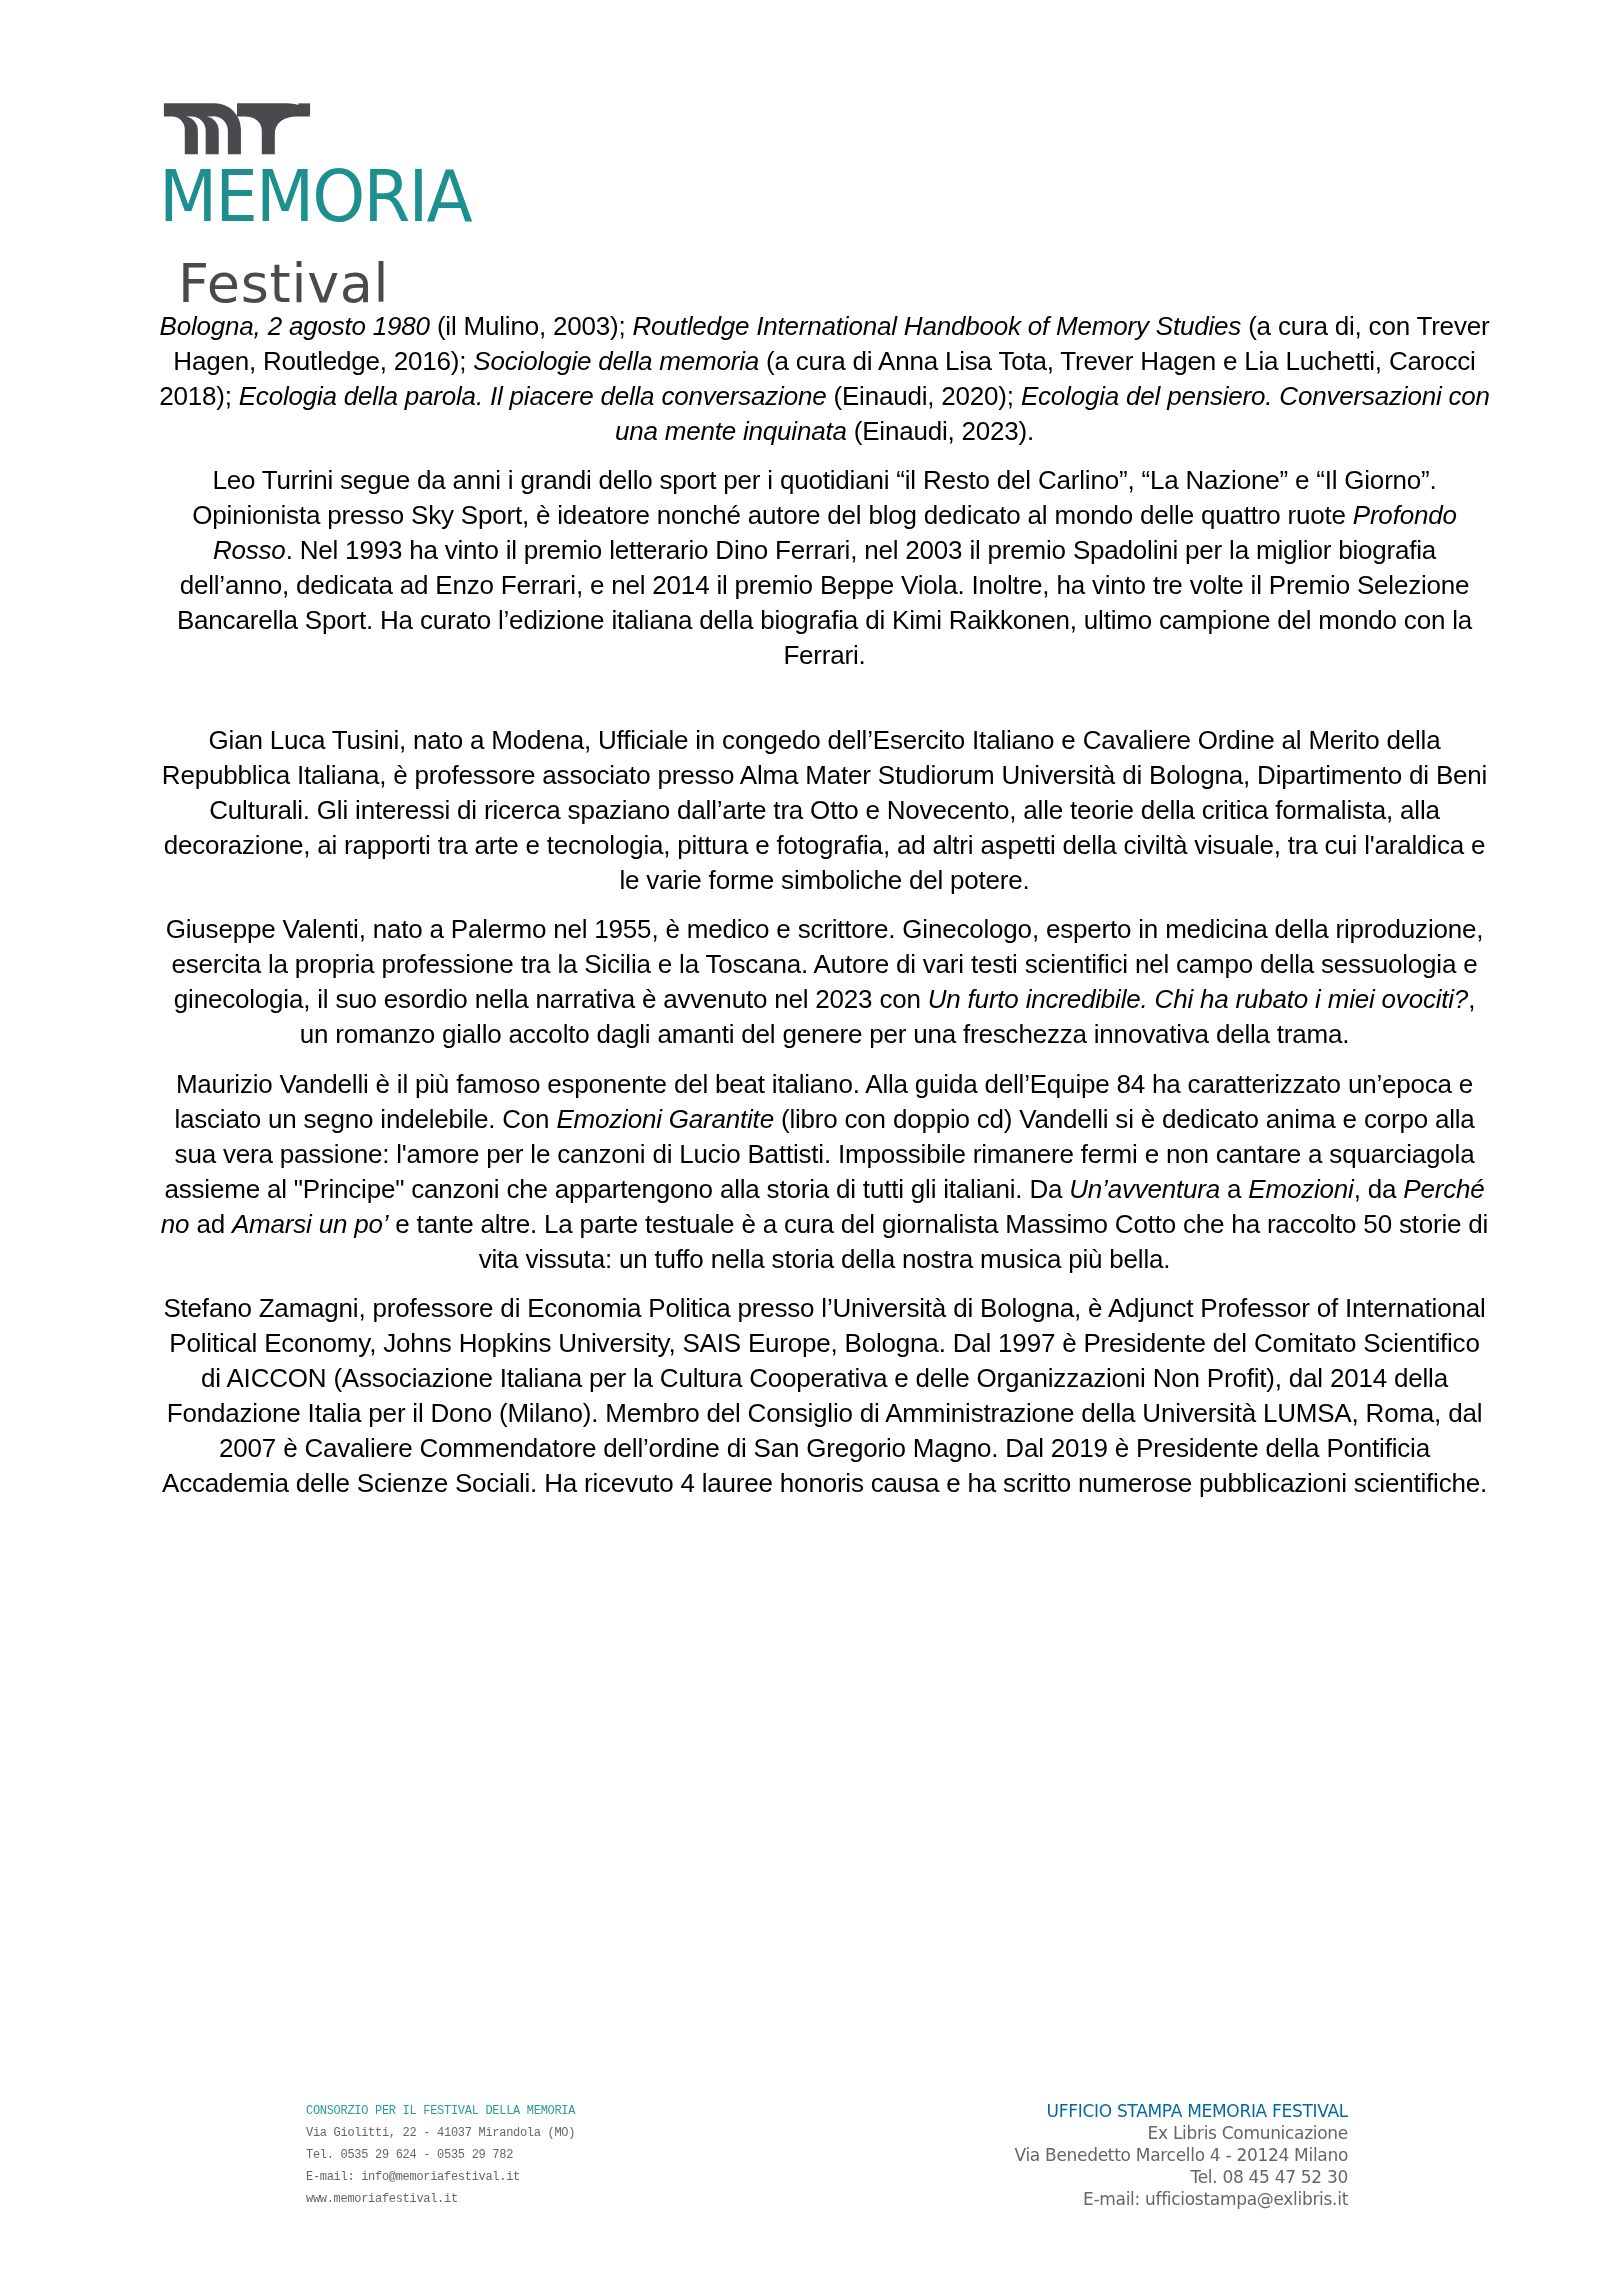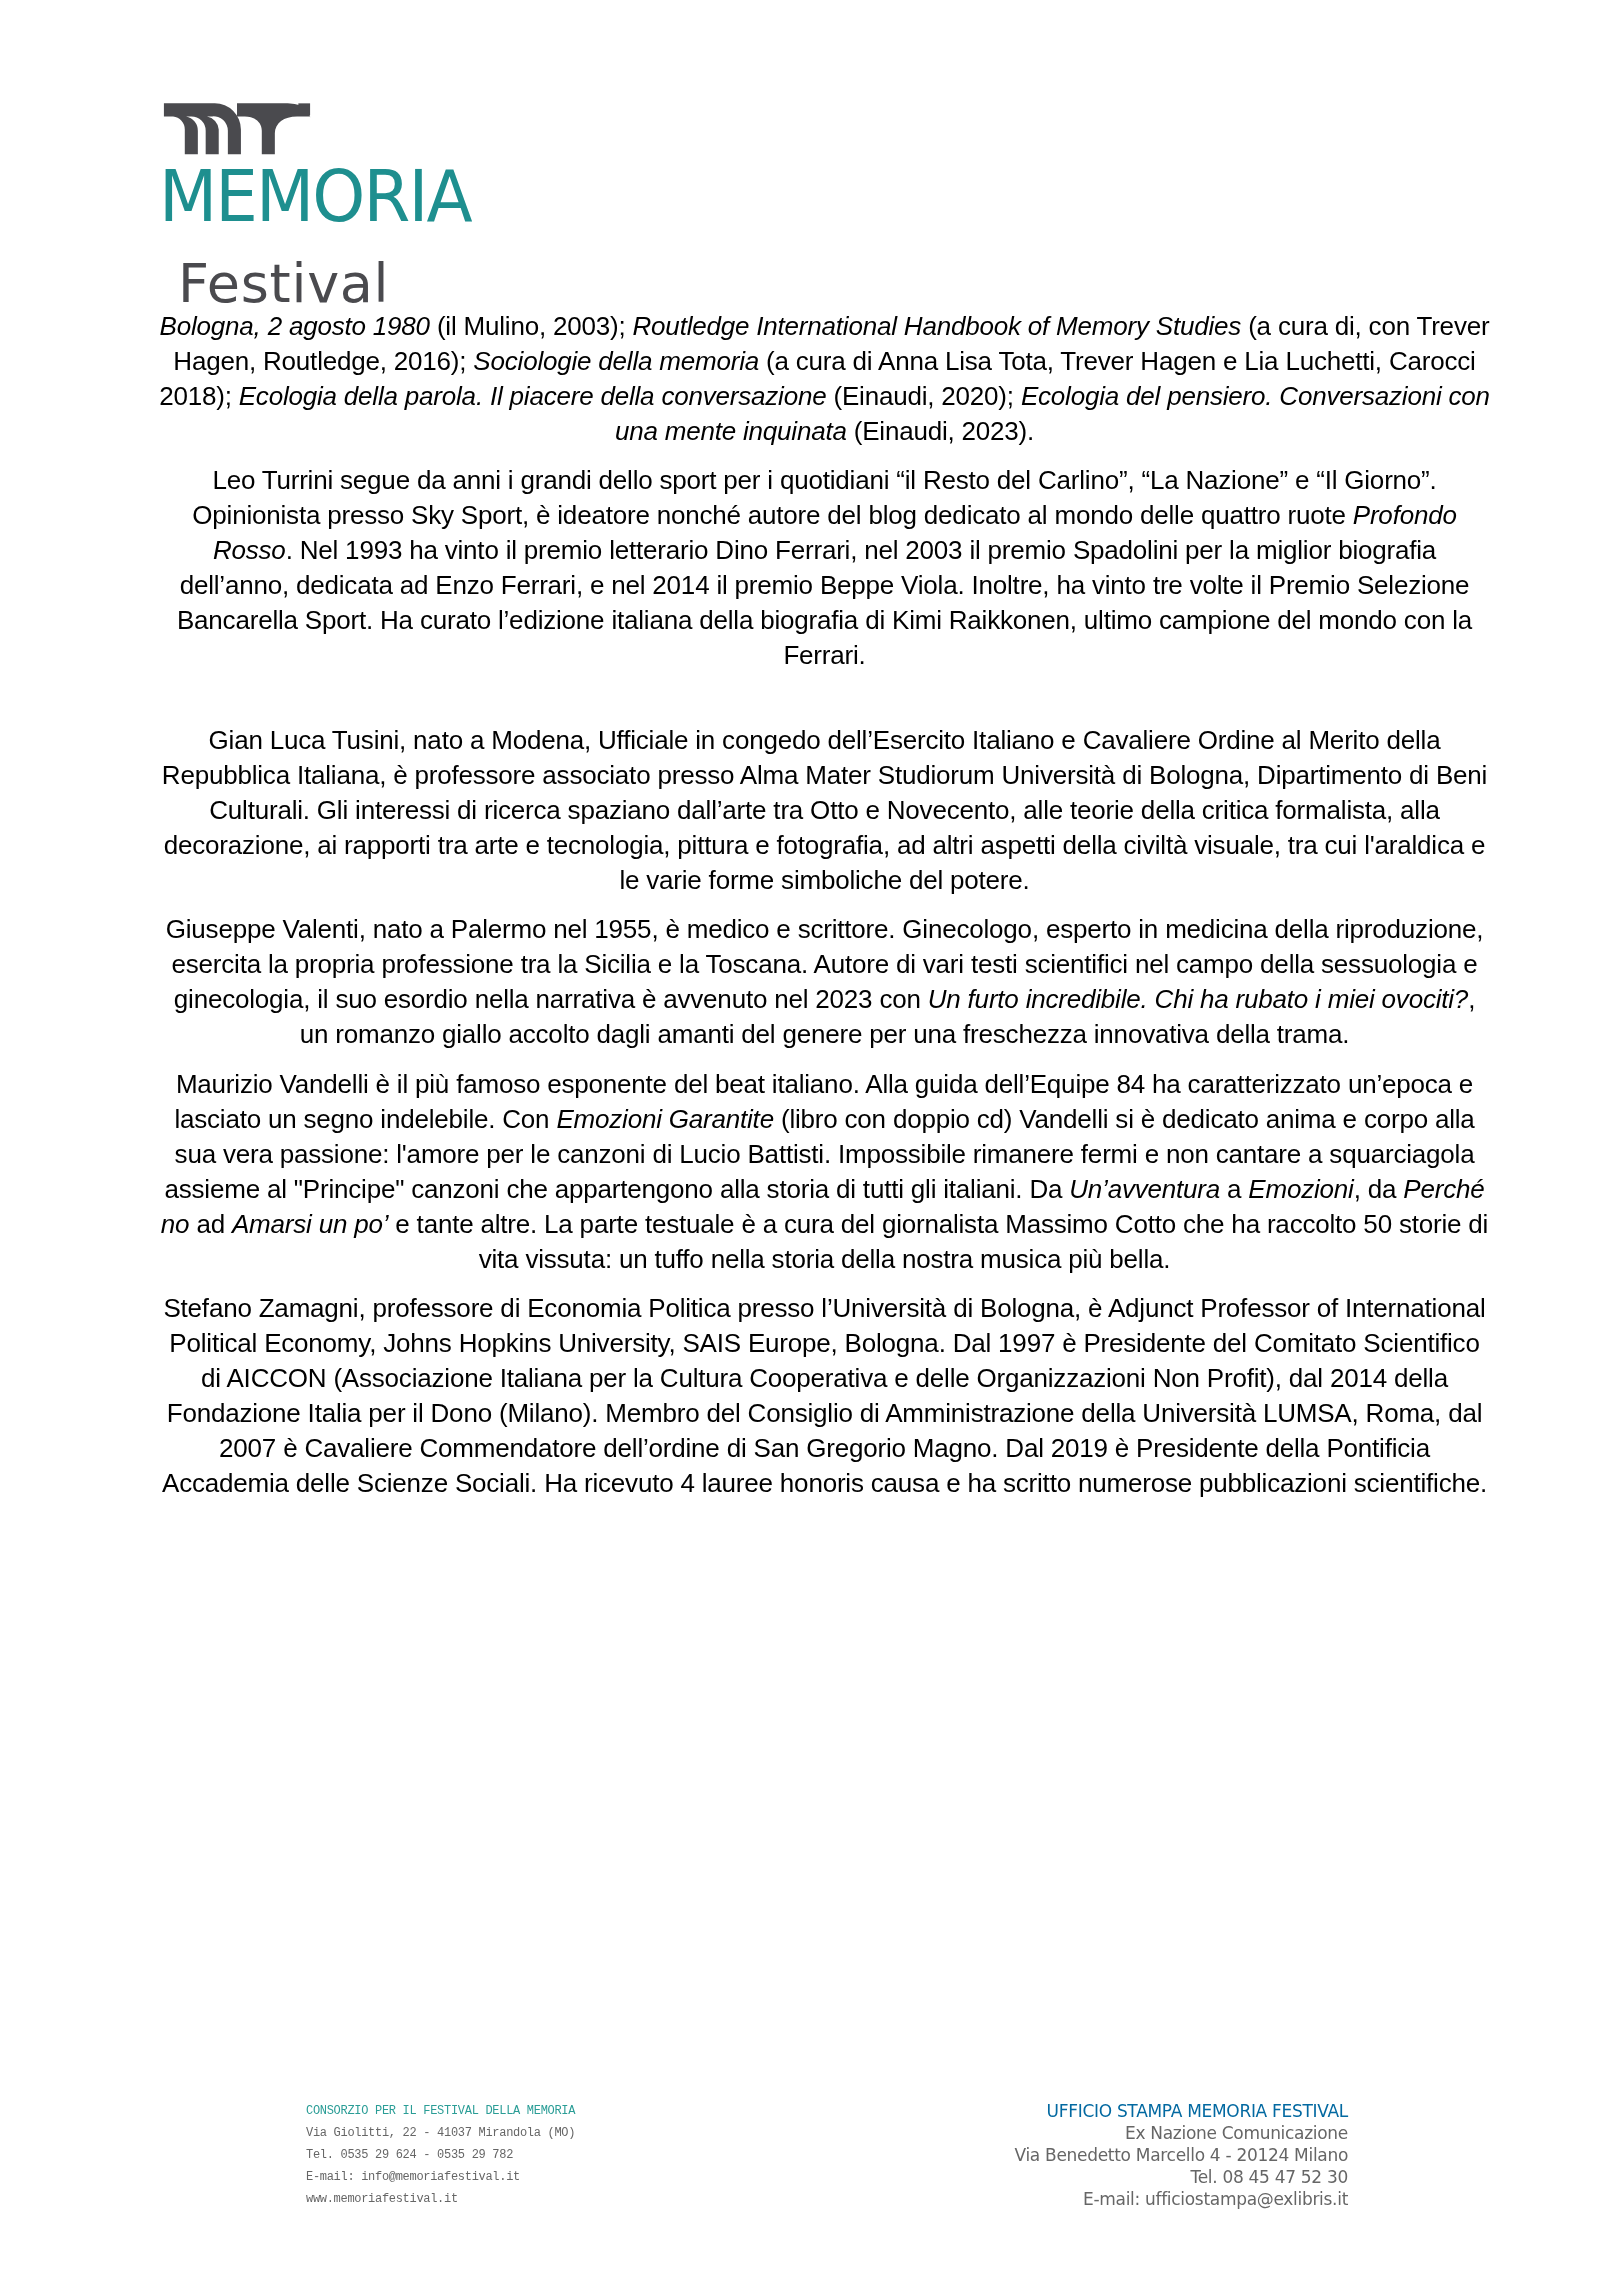--- a/index.html
+++ b/index.html
@@ -67,18 +67,18 @@
 
 <div class="footer-left">
   <span class="footer-line footer-head" style="color: rgb(42, 157, 150);">CONSORZIO PER IL FESTIVAL DELLA MEMORIA</span>
   <span class="footer-line">Via Giolitti, 22  - 41037 Mirandola (MO)</span>
   <span class="footer-line">Tel. 0535 29 624 - 0535 29 782</span>
   <span class="footer-line">E-mail: info@memoriafestival.it</span>
   <span class="footer-line">www.memoriafestival.it</span>
 </div>
 <div class="footer-right">
   <span class="footer-line footer-head" style="color: #0369a1;">UFFICIO STAMPA MEMORIA FESTIVAL</span>
-  <span class="footer-line">Ex Nazione Comunicazione</span>
+  <span class="footer-line">Ex Libris Comunicazione</span>
   <span class="footer-line">Via Benedetto Marcello 4 - 20124 Milano</span>
   <span class="footer-line">Tel. 08 45 47 52 30</span>
   <span class="footer-line">E-mail: ufficiostampa@exlibris.it</span>
 </div>
 
 
 </body></html>

